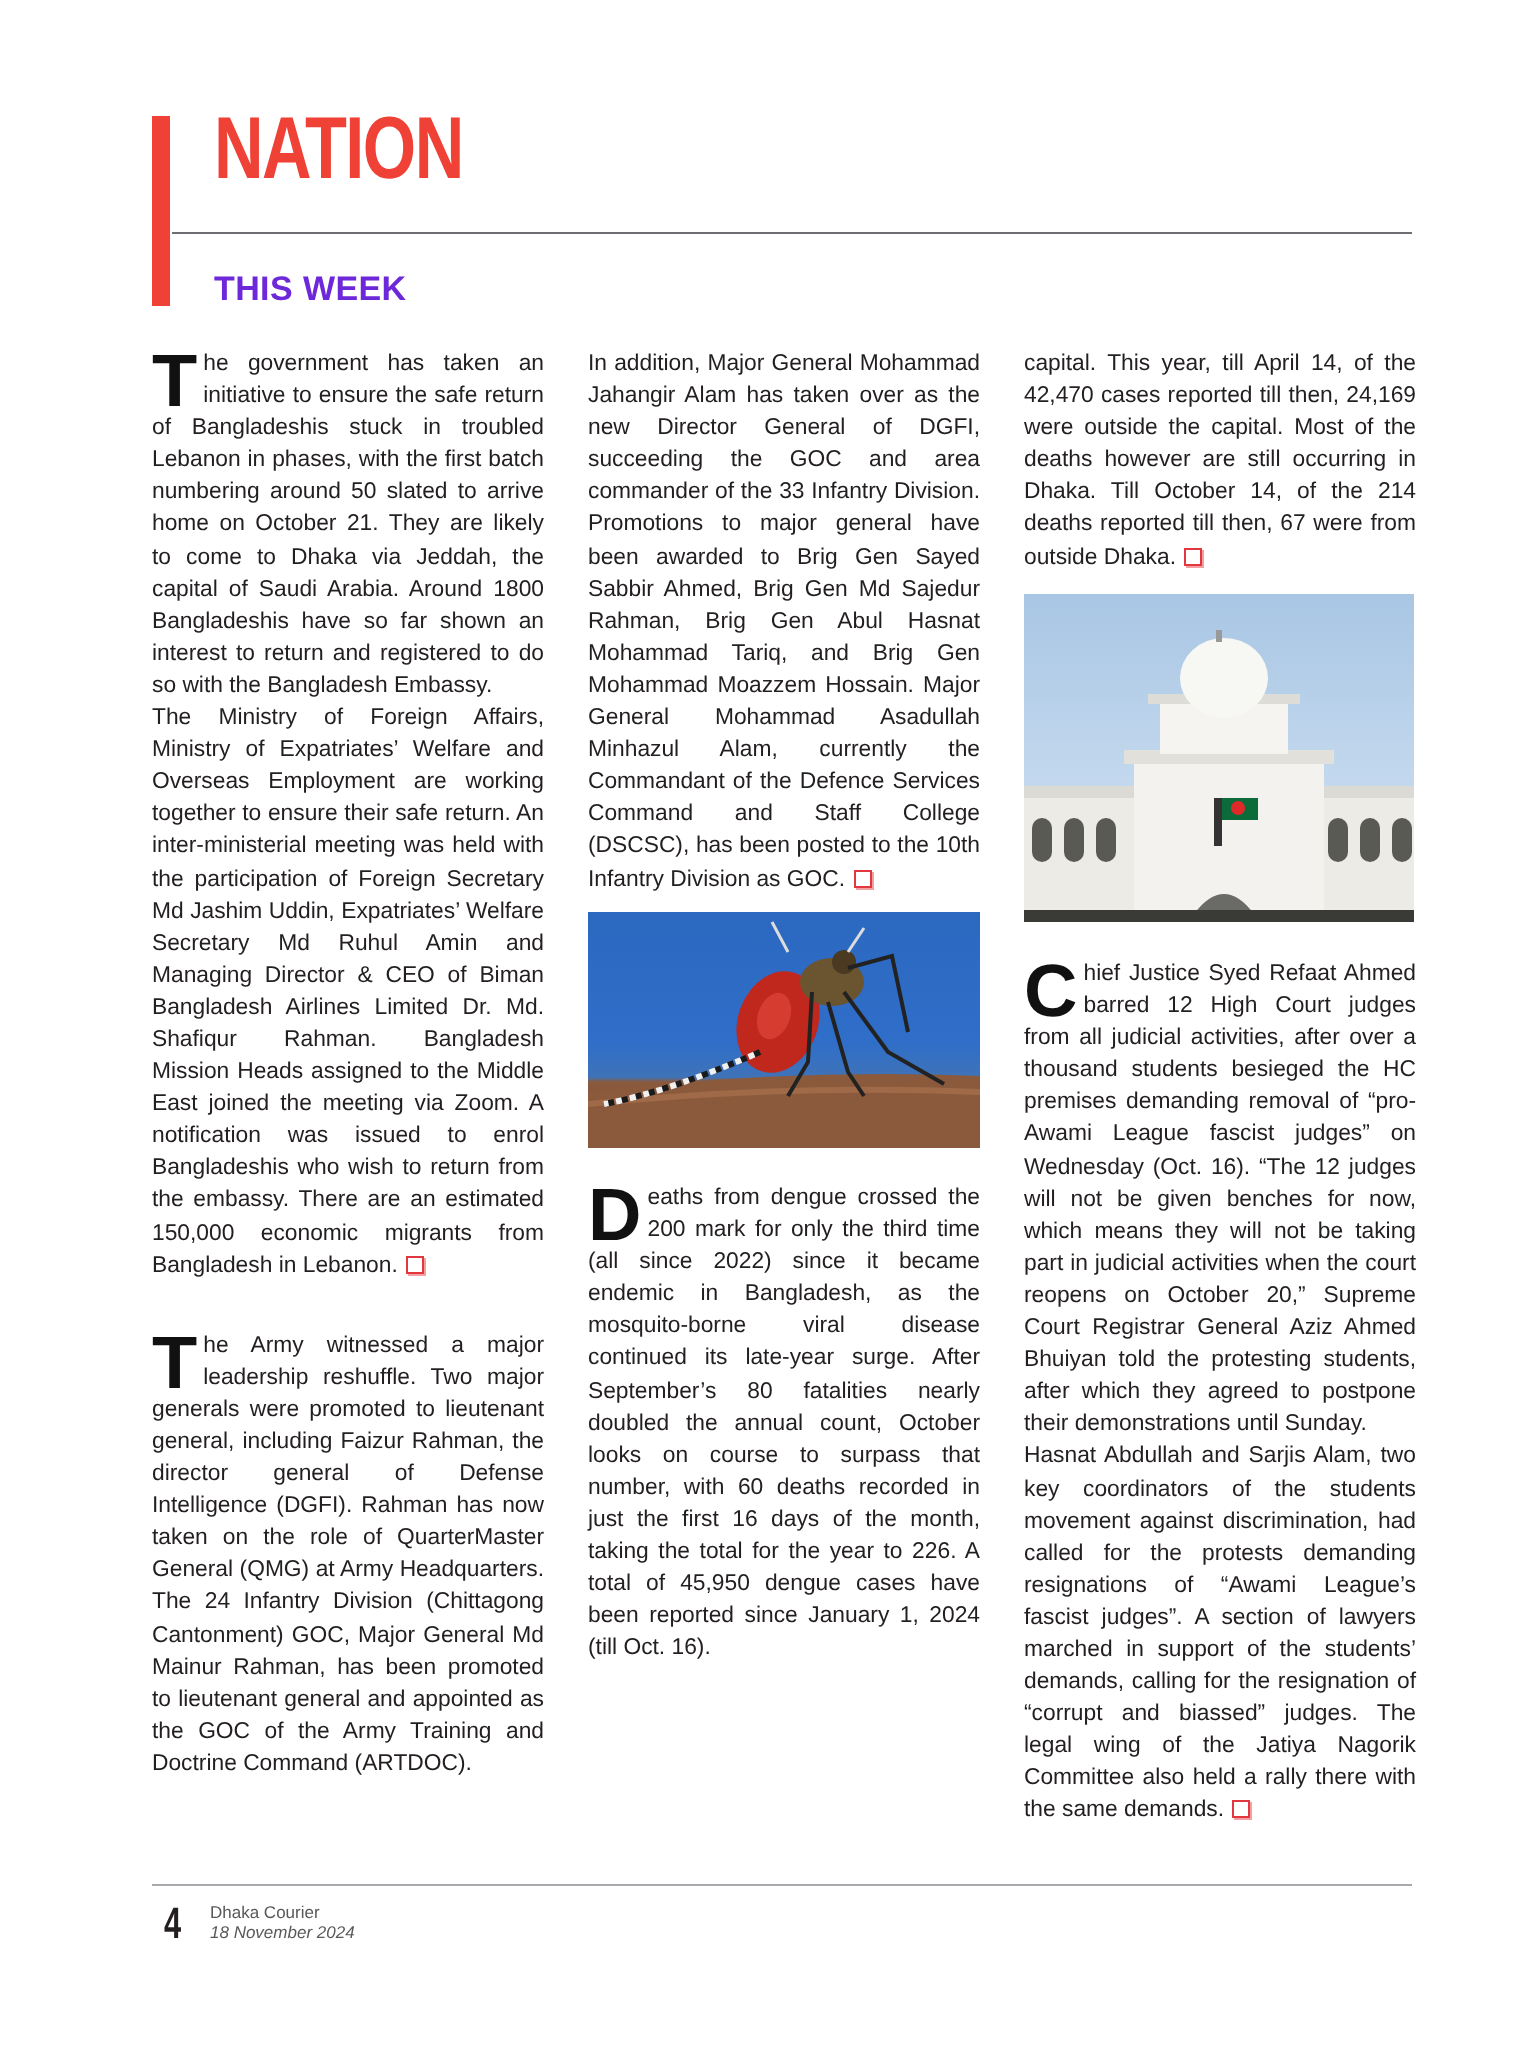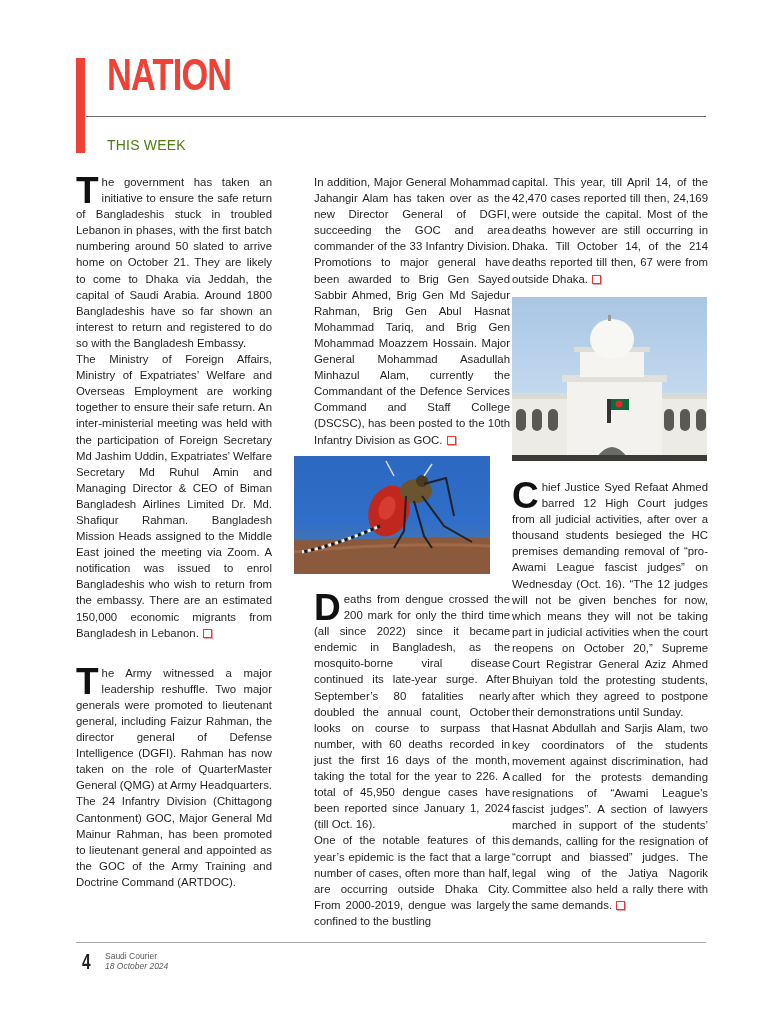--- a/index.html
+++ b/index.html
@@ -3,27 +3,27 @@
   <meta charset="utf-8">
   <style>
     html, body { margin: 0; padding: 0; background: #ffffff; }
     body { width: 768px; height: 1027px; position: relative; overflow: hidden;
            font-family: "Liberation Sans", sans-serif; color: #231f20; }
     .red-bar { position: absolute; left: 76px; top: 58px; width: 9px; height: 95px; background: #ef4136; }
     .section-title { position: absolute; left: 107px; top: 52px; margin: 0;
       font-family: "Liberation Sans", sans-serif; font-weight: bold; font-size: 44px;
       color: #ef4136; letter-spacing: -1px; transform: scaleX(0.78); transform-origin: left top; line-height: 46px; }
     .top-rule { position: absolute; left: 86px; top: 116px; width: 620px; height: 1px; background: #6d6e71; }
-    .subtitle { position: absolute; left: 107px; top: 135px; margin: 0; font-weight: normal;
-      font-size: 14px; color: #4d7c0f; letter-spacing: 0.2px; line-height: 20px; }
+    .subtitle { position: absolute; left: 107px; top: 135px; margin: 0; font-weight: bold;
+      font-size: 17px; color: #6d28d9; letter-spacing: 0.2px; line-height: 20px; }
     .col { position: absolute; top: 174px; width: 196px; font-size: 11.4px; line-height: 16.1px;
       text-align: justify; color: #231f20; }
     .col p { margin: 0; }
     .col1 { left: 76px; }
-    .col2 { left: 294px; margin-left: 20px; }
+    .col2 { left: 294px; }
     .col3 { left: 512px; }
     .lead b, .lead strong { font-weight: normal; }
     .dropcap { float: left; font-family: "Liberation Sans", sans-serif; font-weight: bold;
       font-size: 37px; line-height: 30px; margin: 2px 3px -2px 0; color: #111; }
     .end-box { display: inline-block; width: 7px; height: 7px; border: 1.5px solid #e0383e;
       margin-left: 4px; vertical-align: -1px; box-shadow: 1px 1px 0 #f4a0a3; }
     .story-gap { height: 24px; }
     .photo { position: absolute; overflow: hidden; }
     .photo-mosquito { left: 294px; top: 456px; width: 196px; height: 118px;
       background: linear-gradient(180deg, #2c68c0 0%, #2f6ec9 55%, #3f73b8 70%, #8a5a3e 72%, #7a4a30 100%); }
@@ -79,21 +79,20 @@
     <path d="M100 20 L92 5" stroke="#ddd" stroke-width="1.5"></path>
     <path d="M130 20 L138 8" stroke="#ddd" stroke-width="1.5"></path>
   </svg>
 </div>
 
 <div class="col col2" style="top:591px;">
   <div>
     <p class="lead">
       <span class="dropcap">D</span><b>eaths from dengue crossed the 200 mark for only the third time (all since 2022) since it became endemic in Bangladesh, as the mosquito-borne viral disease continued its late-year surge.</b><span> After September’s 80 fatalities nearly doubled the annual count, October looks on course to surpass that number, with 60 deaths recorded in just the first 16 days of the month, taking the total for the year to 226. A total of 45,950 dengue cases have been reported since January 1, 2024 (till Oct. 16).</span>
     </p>
-    <p>One of the notable features of this year’s epidemic is the fact that a large number of cases, often more than half, are occurring outside Dhaka City. From 2000-2019, dengue was largely confined to the bustling</p>
   </div>
 </div>
 
 <div class="col col3">
   <p><span>capital. This year, till April 14, of the 42,470 cases reported till then, 24,169 were outside the capital. Most of the deaths however are still occurring in Dhaka. Till October 14, of the 214 deaths reported till then, 67 were from outside Dhaka.</span><span class="end-box"></span></p>
 </div>
 
 <div class="photo photo-court" title="Supreme Court building with Bangladesh flag">
   <svg width="195" height="164" viewBox="0 0 195 164">
     <rect x="0" y="100" width="195" height="58" fill="#ecebe6"></rect>
@@ -124,14 +123,14 @@
   <div>
     <p class="lead">
       <span class="dropcap">C</span><b>hief Justice Syed Refaat Ahmed barred 12 High Court judges from all judicial activities, after over a thousand students besieged the HC premises demanding removal of “pro-Awami League fascist judges” on Wednesday (Oct. 16).</b><span> “The 12 judges will not be given benches for now, which means they will not be taking part in judicial activities when the court reopens on October 20,” Supreme Court Registrar General Aziz Ahmed Bhuiyan told the protesting students, after which they agreed to postpone their demonstrations until Sunday.</span>
     </p>
     <p><span>Hasnat Abdullah and Sarjis Alam, two key coordinators of the students movement against discrimination, had called for the protests demanding resignations of “Awami League’s fascist judges”. A section of lawyers marched in support of the students’ demands, calling for the resignation of “corrupt and biassed” judges. The legal wing of the Jatiya Nagorik Committee also held a rally there with the same demands.</span><span class="end-box"></span></p>
   </div>
 </div>
 
 <div class="foot-rule"></div>
 <div class="page-num">4</div>
-<div class="pub-name">Saudi Courier</div>
-<div class="pub-date">18 October 2024</div>
+<div class="pub-name">Dhaka Courier</div>
+<div class="pub-date">18 November 2024</div>
 
 </body></html>

